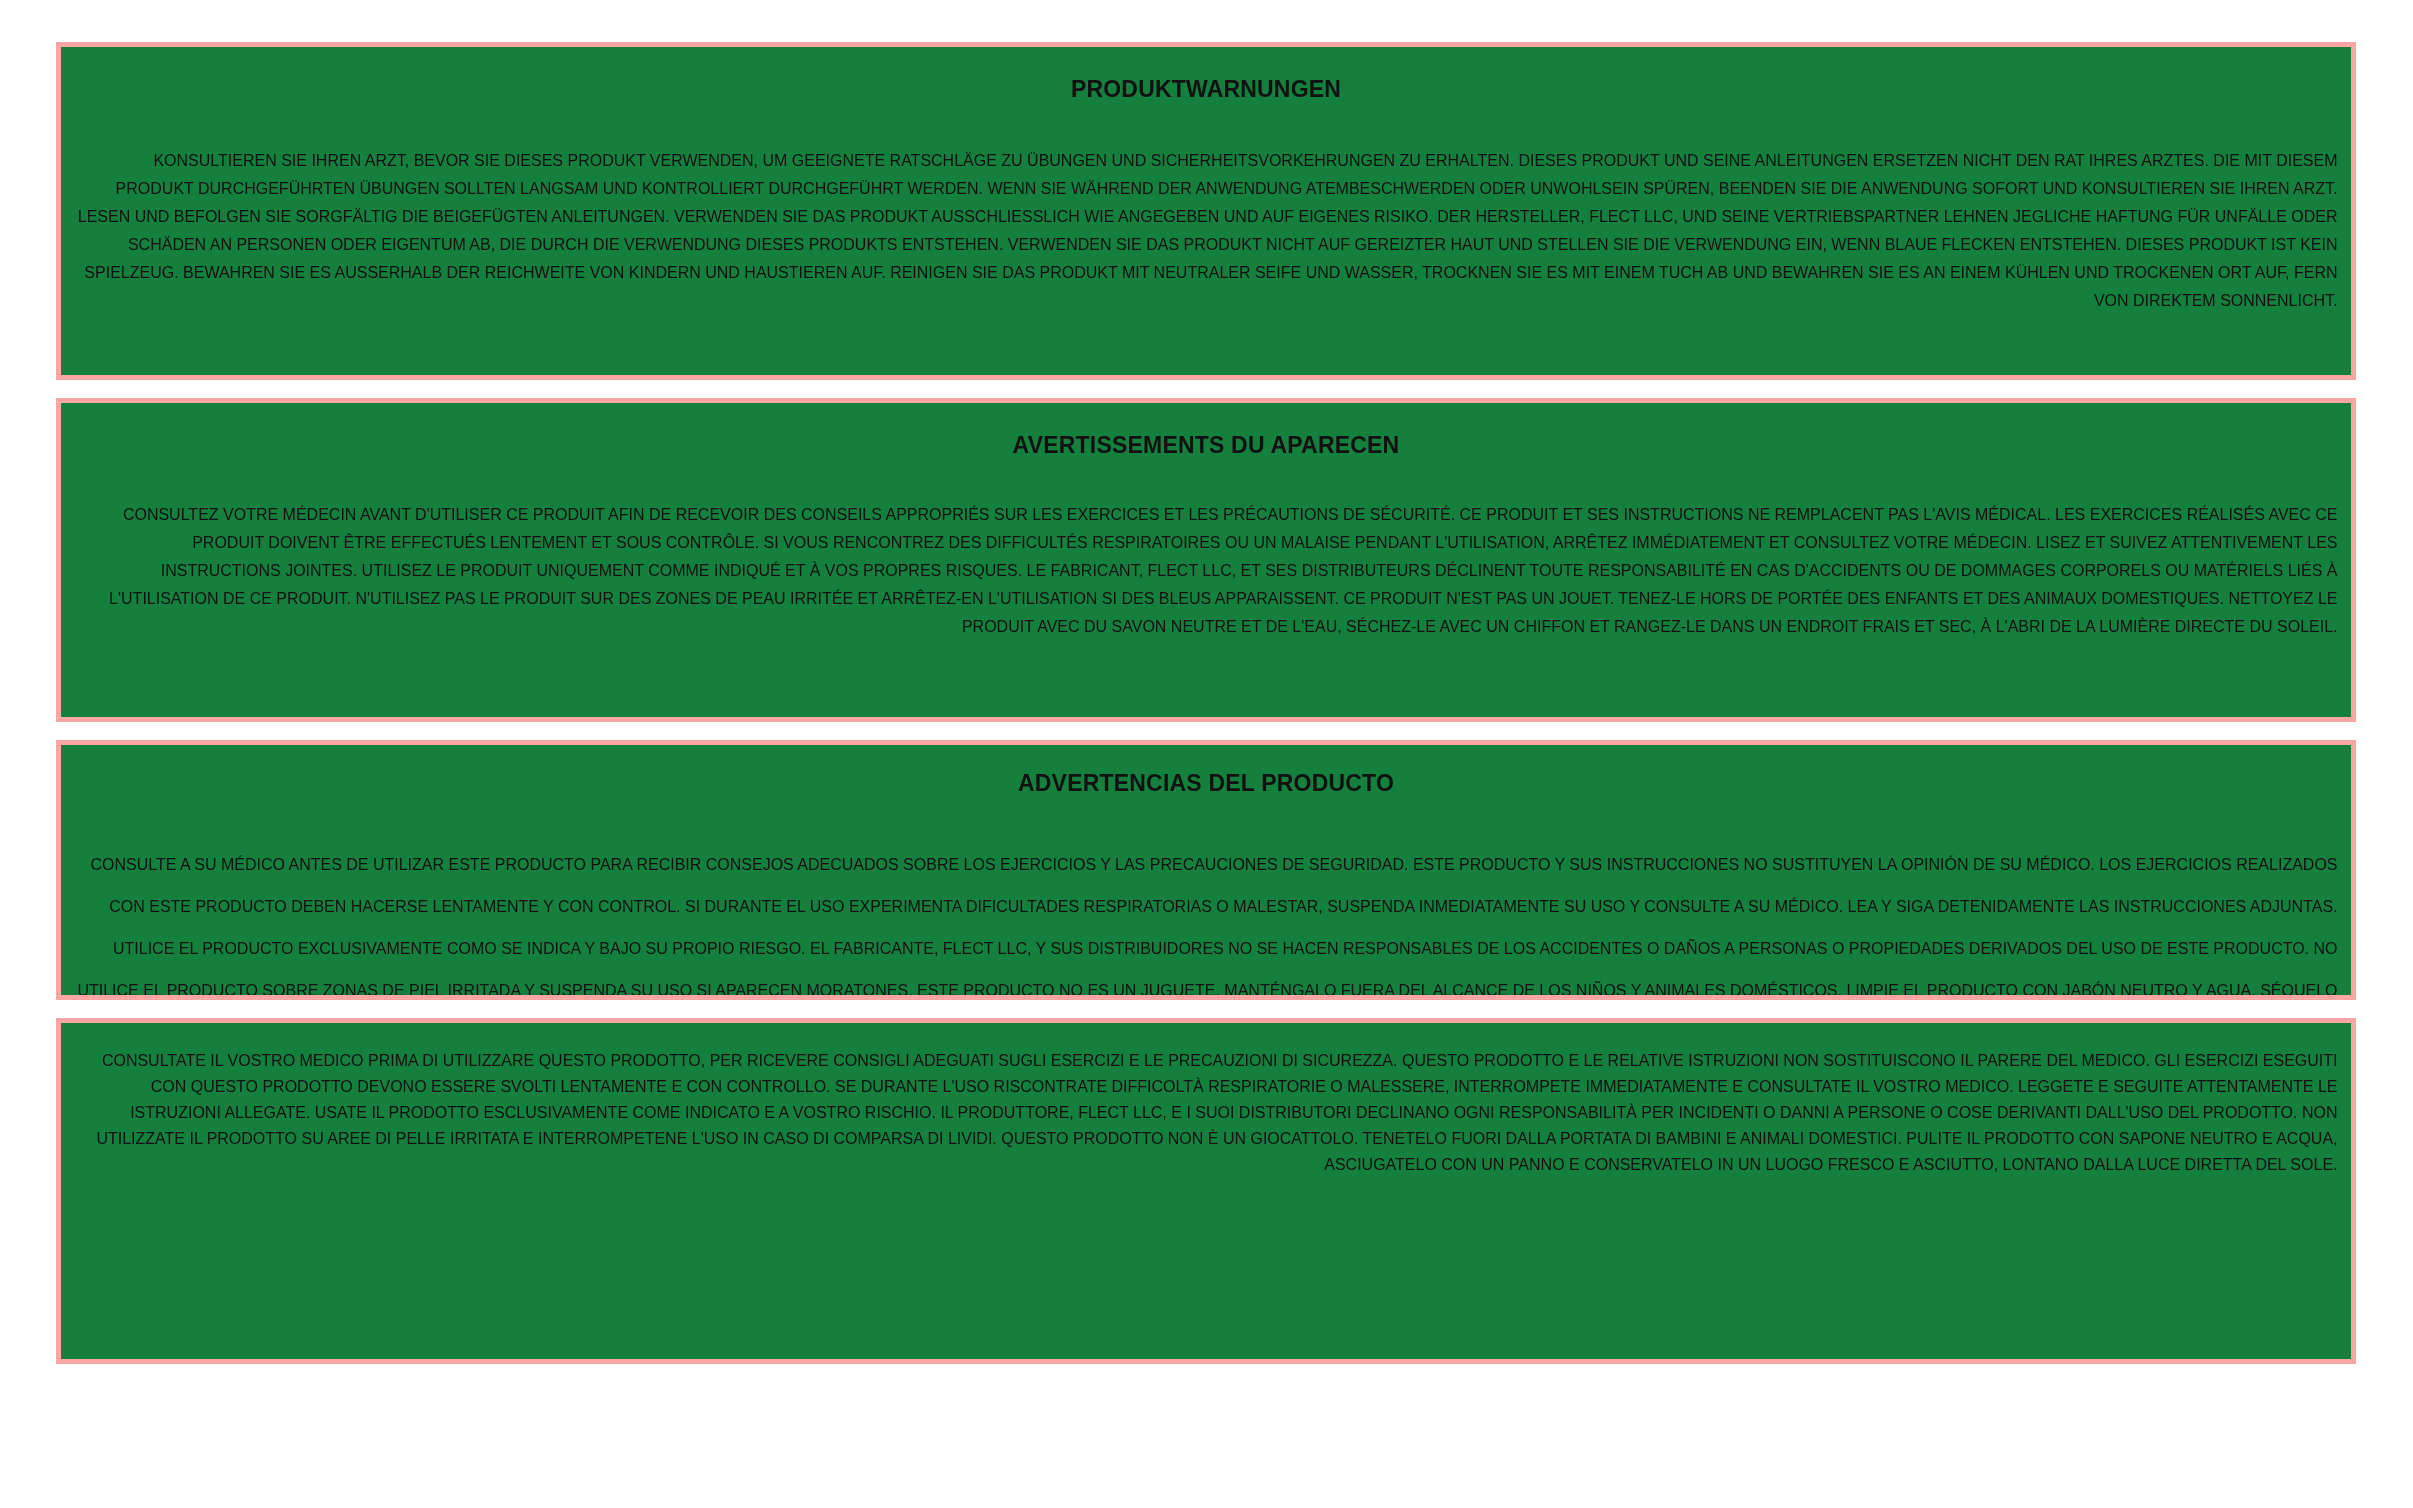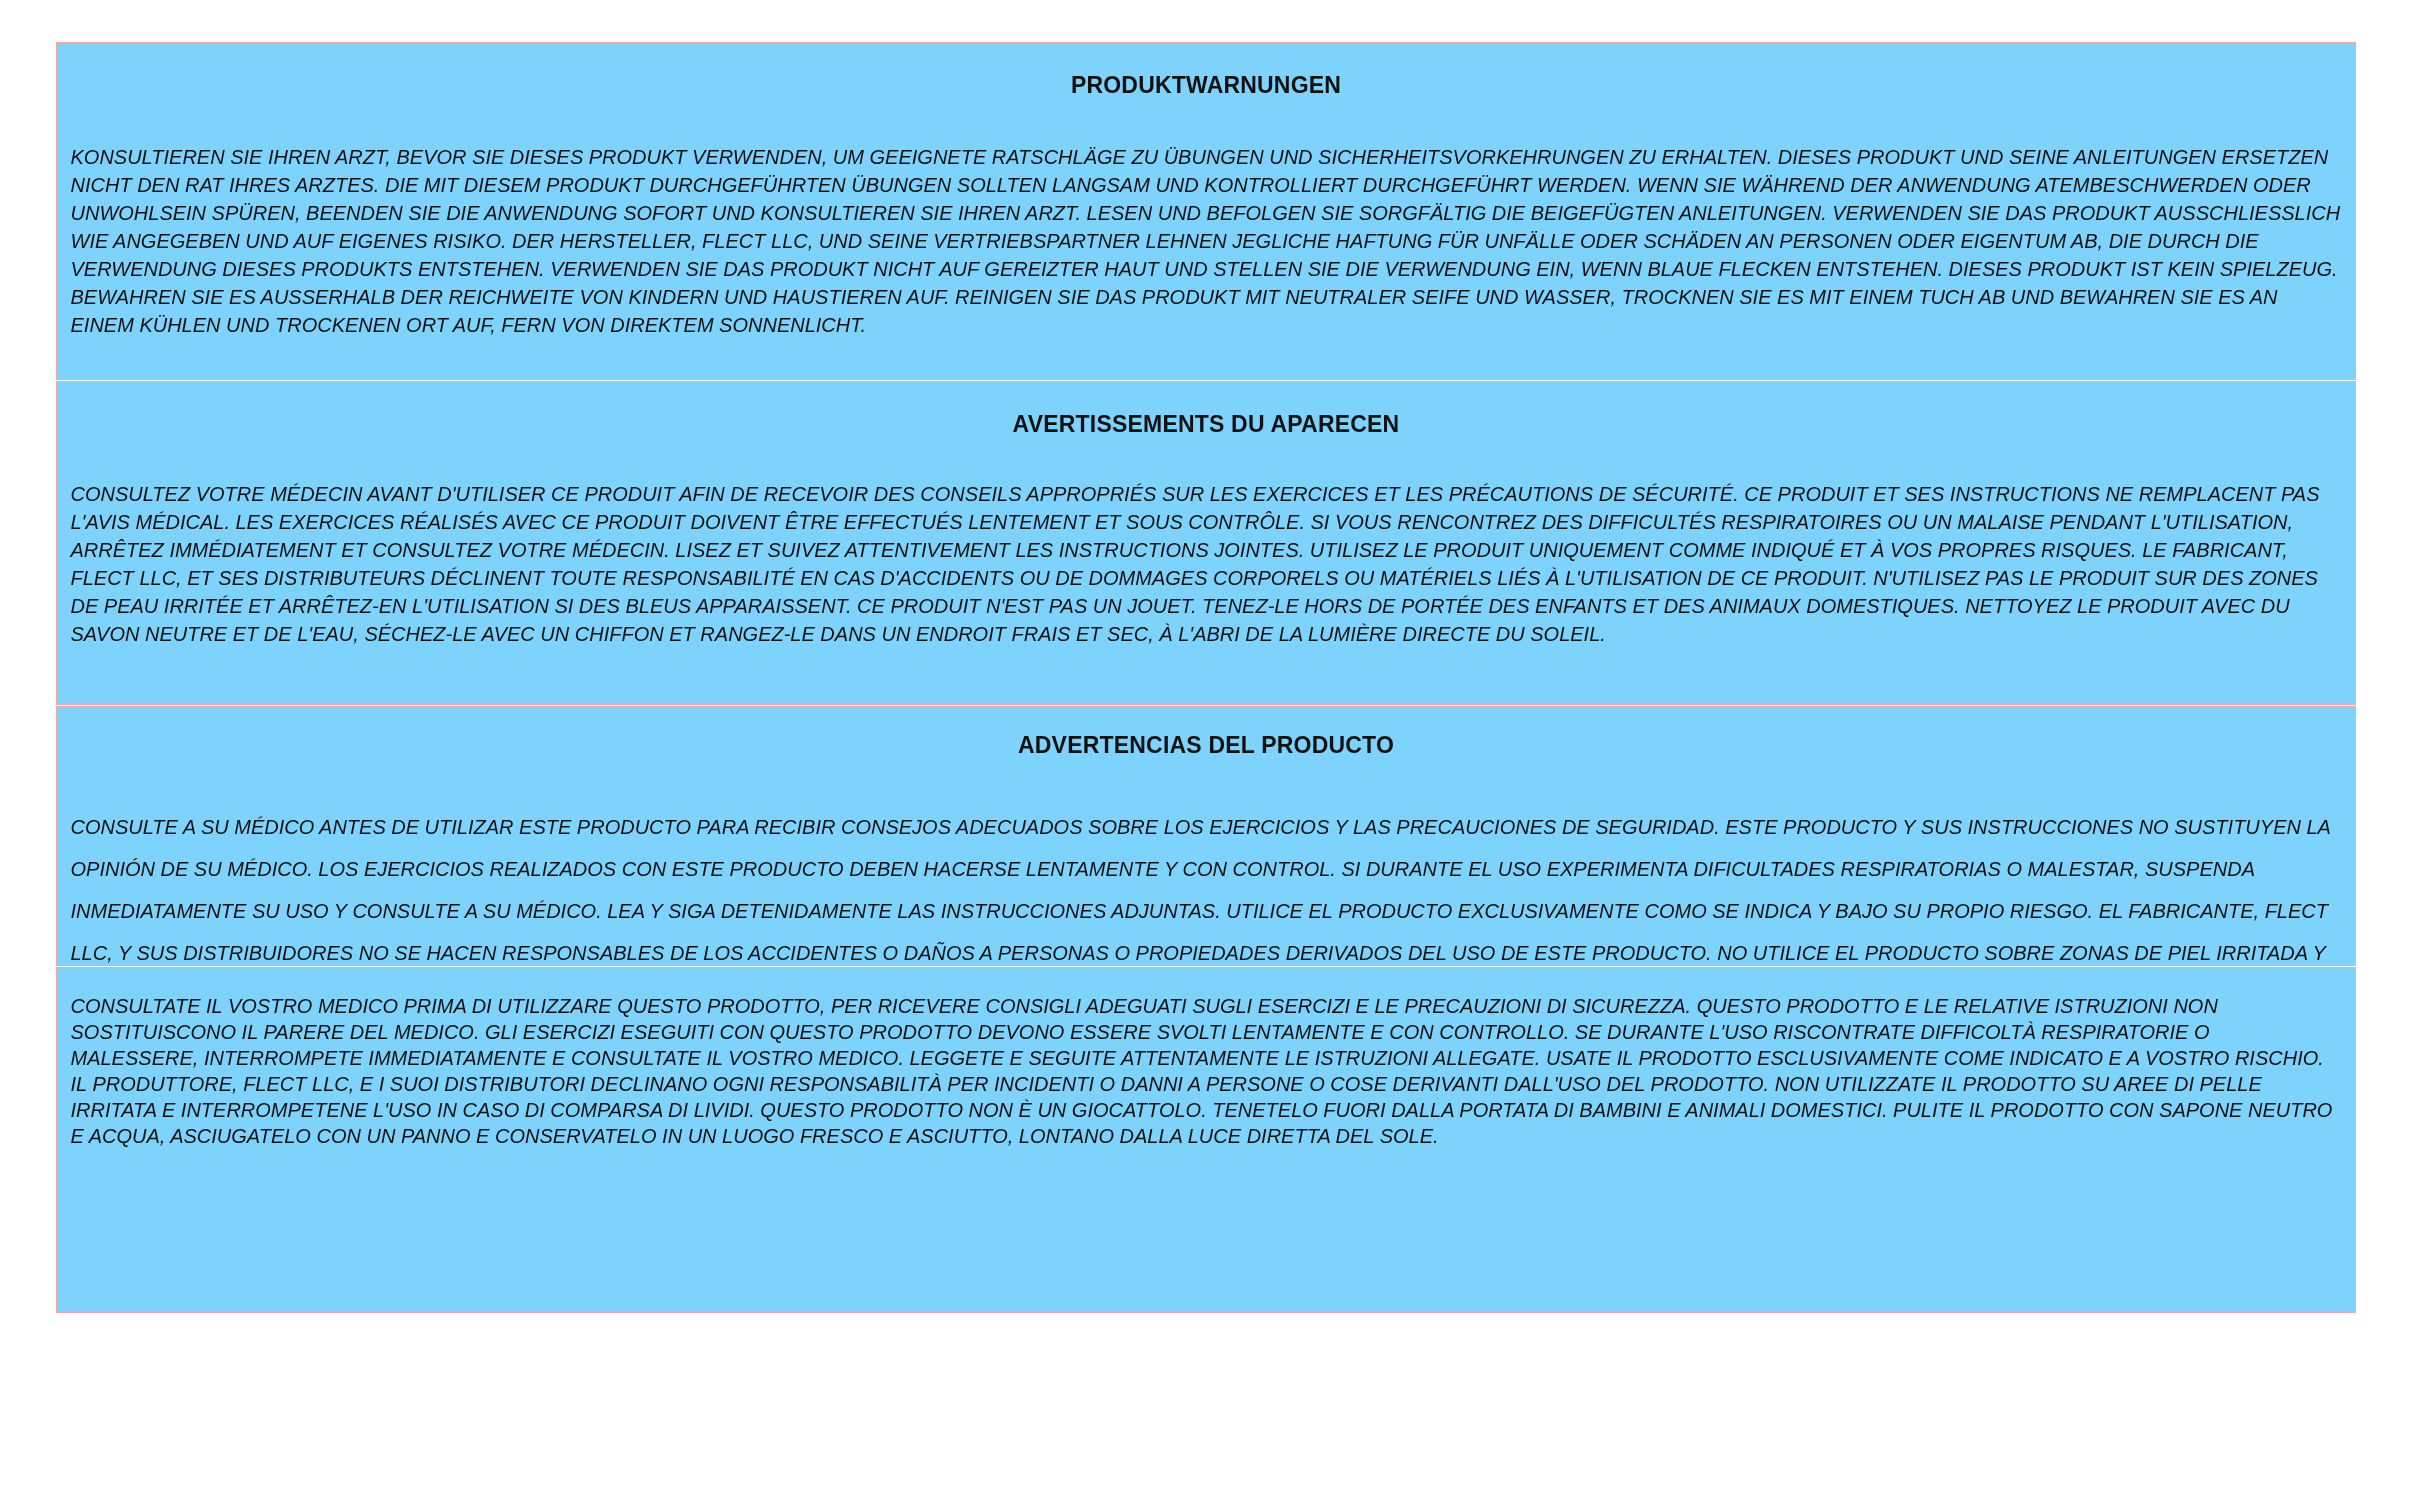--- a/index.html
+++ b/index.html
@@ -12,40 +12,39 @@
     font-family: "Liberation Sans", "DejaVu Sans", sans-serif;
   }
   .page {
     position: absolute;
     left: 56px;
     top: 42px;
     width: 2300px;
   }
   .warning-box {
     box-sizing: border-box;
-    border: 1px solid #fca5a5;
-    background: #7dd3fc;
-    margin-bottom: 1px;
+    border: 5px solid #fca5a5;
+    background: #15803d;
+    margin-bottom: 18px;
     padding: 0 13.5px;
     overflow: hidden;
   }
   .box-title {
     text-align: center;
     font-weight: bold;
     font-size: 23px;
     line-height: 27px;
     color: #111111;
     letter-spacing: 0.2px;
   }
   .box-body {
-    font-size: 20px;
+    font-size: 16px;
     line-height: 28px;
     color: #111111;
-    text-align: left;
-    font-style: italic;
+    text-align: right;
   }
   
   .s0 { height: 338px; }
   .s0 .box-title { margin-top: 29px; }
   .s0 .box-body  { margin-top: 44px; }
 
   .s1 { height: 324px; }
   .s1 .box-title { margin-top: 29px; }
   .s1 .box-body  { margin-top: 42px; }
 

